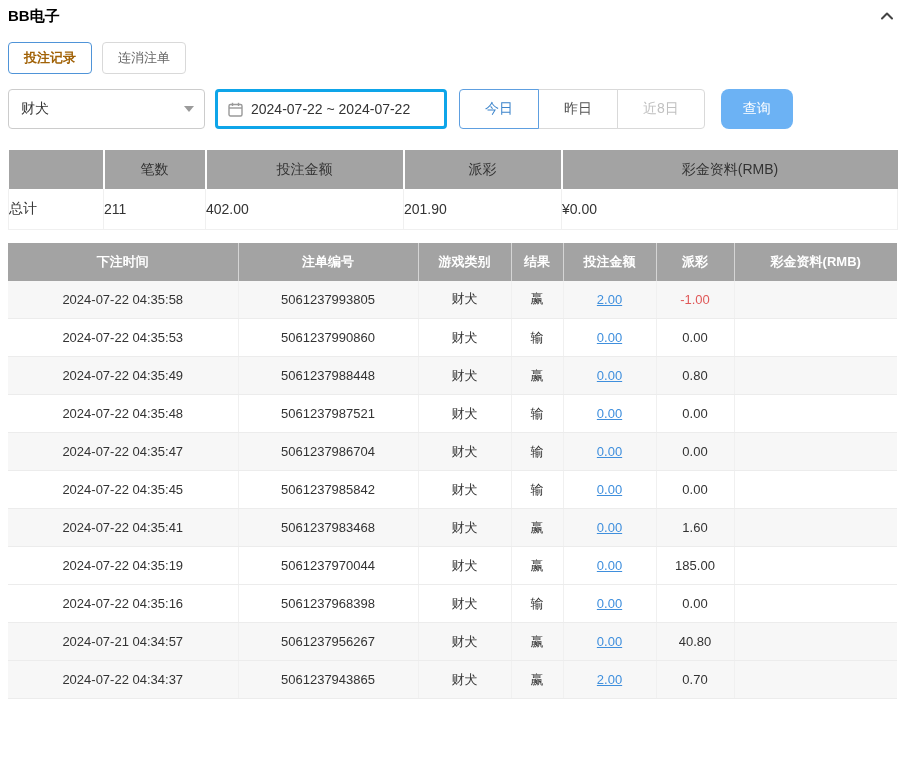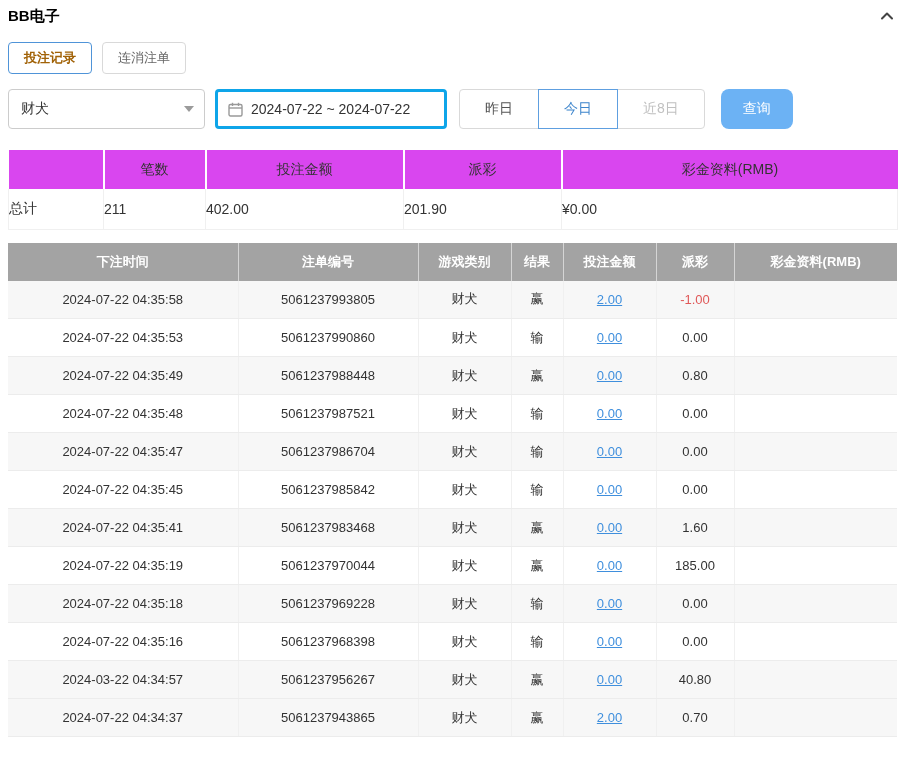--- a/index.html
+++ b/index.html
@@ -25,21 +25,21 @@
   .quick-btn { height: 40px; padding: 0 25px; font-size: 14px; background: #fff; border: 1px solid #d9d9d9; cursor: pointer; margin-left: -1px; color: #555; }
   .quick-btn:first-child { border-radius: 4px 0 0 4px; margin-left: 0; }
   .quick-btn:last-child { border-radius: 0 4px 4px 0; }
   .quick-btn.active { border-color: #5e9fe0; color: #3d85cc; position: relative; z-index: 1; }
   .quick-btn.disabled { color: #c0c0c0; cursor: default; }
   .search-btn { height: 40px; width: 72px; margin-left: 16px; background: #6cb2f4; color: #fff; border: none; border-radius: 8px; font-size: 14px; cursor: pointer; }
 
   
   table { border-collapse: collapse; width: 889px; table-layout: fixed; }
   .summary-table { margin-top: 21px; }
-  .summary-table th { background: #d946ef; height: 39px; font-size: 14px; font-weight: normal; color: #333; border-right: 2px solid #fff; }
+  .summary-table th { background: #a3a3a3; height: 39px; font-size: 14px; font-weight: normal; color: #333; border-right: 2px solid #fff; }
   .summary-table th:last-child { border-right: none; }
   .summary-table td { height: 40px; font-size: 14px; background: #fff; border: 1px solid #f0f0f0; border-top: none; }
 
   
   .bet-table { margin-top: 13px; }
   .bet-table th { background: #a3a3a3; color: #fff; height: 38px; font-size: 13px; font-weight: bold; text-align: center; border-right: 1px solid rgba(255,255,255,.55); }
   .bet-table th:last-child { border-right: none; }
   .bet-table td { height: 38px; font-size: 13px; text-align: center; border-right: 1px solid #f0f0f0; border-bottom: 1px solid #ececec; background: #fff; }
   .bet-table td:last-child { border-right: none; }
   .bet-table tr.odd td { background: #f7f7f7; }
@@ -85,22 +85,22 @@
             <rect x="1" y="2.5" width="13" height="11.5" rx="1.5" fill="none" stroke="#999" stroke-width="1.4"></rect>
             <line x1="1" y1="6" x2="14" y2="6" stroke="#999" stroke-width="1.4"></line>
             <line x1="4.5" y1="0.8" x2="4.5" y2="4" stroke="#999" stroke-width="1.4"></line>
             <line x1="10.5" y1="0.8" x2="10.5" y2="4" stroke="#999" stroke-width="1.4"></line>
           </svg>
       </span>
       <span>2024-07-22 ~ 2024-07-22</span>
     </div>
 
     <div class="btn-group">
+      <button class="quick-btn active">今日</button>
       <button class="quick-btn">昨日</button>
-      <button class="quick-btn active">今日</button>
       <button class="quick-btn disabled">近8日</button>
     </div>
 
     <button class="search-btn">查询</button>
   </div>
 
   <table class="summary-table">
     <colgroup>
       <col style="width:95px">
         <col style="width:102px">
@@ -215,40 +215,31 @@
         </tr>
         <tr class="even">
           <td>2024-07-22 04:35:19</td>
           <td>5061237970044</td>
           <td>财犬</td>
           <td>赢</td>
           <td><a class="bet-link">0.00</a></td>
           <td>185.00</td>
           <td></td>
         </tr>
-        <tr class="odd">
-          <td>2024-07-22 04:35:18</td>
-          <td>5061237969228</td>
-          <td>财犬</td>
-          <td>输</td>
-          <td><a class="bet-link">0.00</a></td>
-          <td>0.00</td>
-          <td></td>
-        </tr>
         <tr class="even">
           <td>2024-07-22 04:35:16</td>
           <td>5061237968398</td>
           <td>财犬</td>
           <td>输</td>
           <td><a class="bet-link">0.00</a></td>
           <td>0.00</td>
           <td></td>
         </tr>
         <tr class="odd">
-          <td>2024-03-22 04:34:57</td>
+          <td>2024-07-21 04:34:57</td>
           <td>5061237956267</td>
           <td>财犬</td>
           <td>赢</td>
           <td><a class="bet-link">0.00</a></td>
           <td>40.80</td>
           <td></td>
         </tr>
         <tr class="odd">
           <td>2024-07-22 04:34:37</td>
           <td>5061237943865</td>

